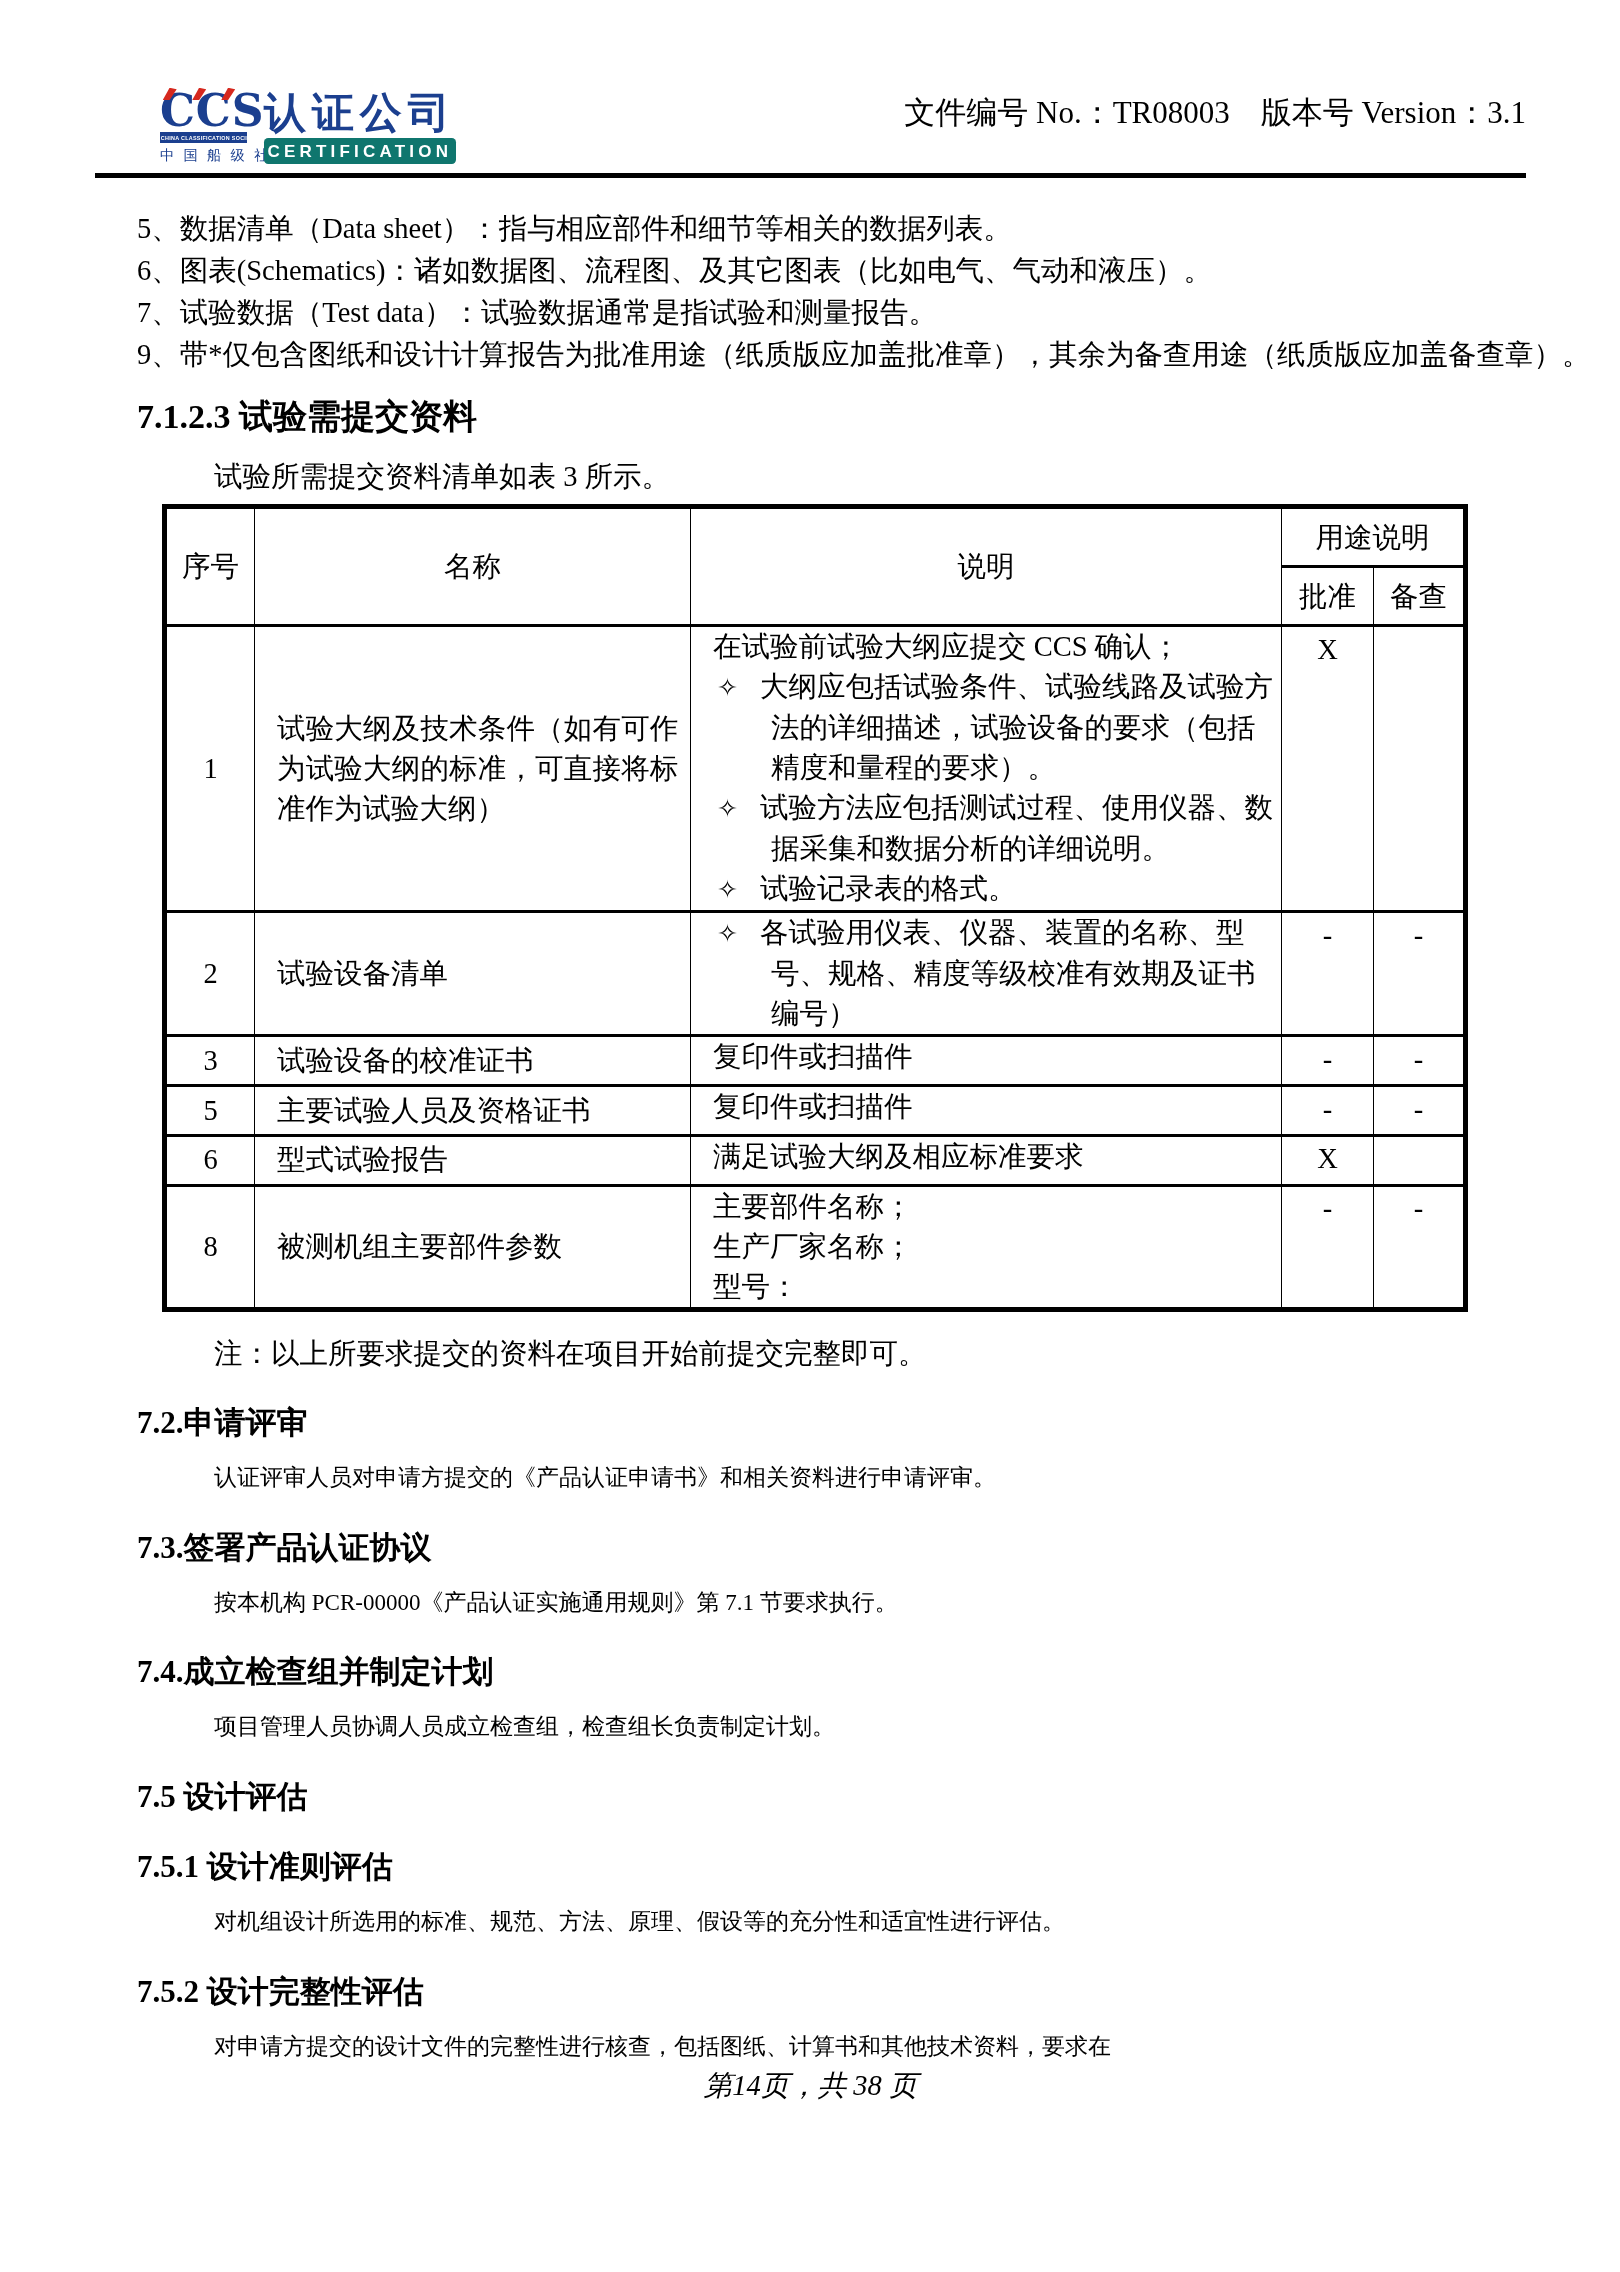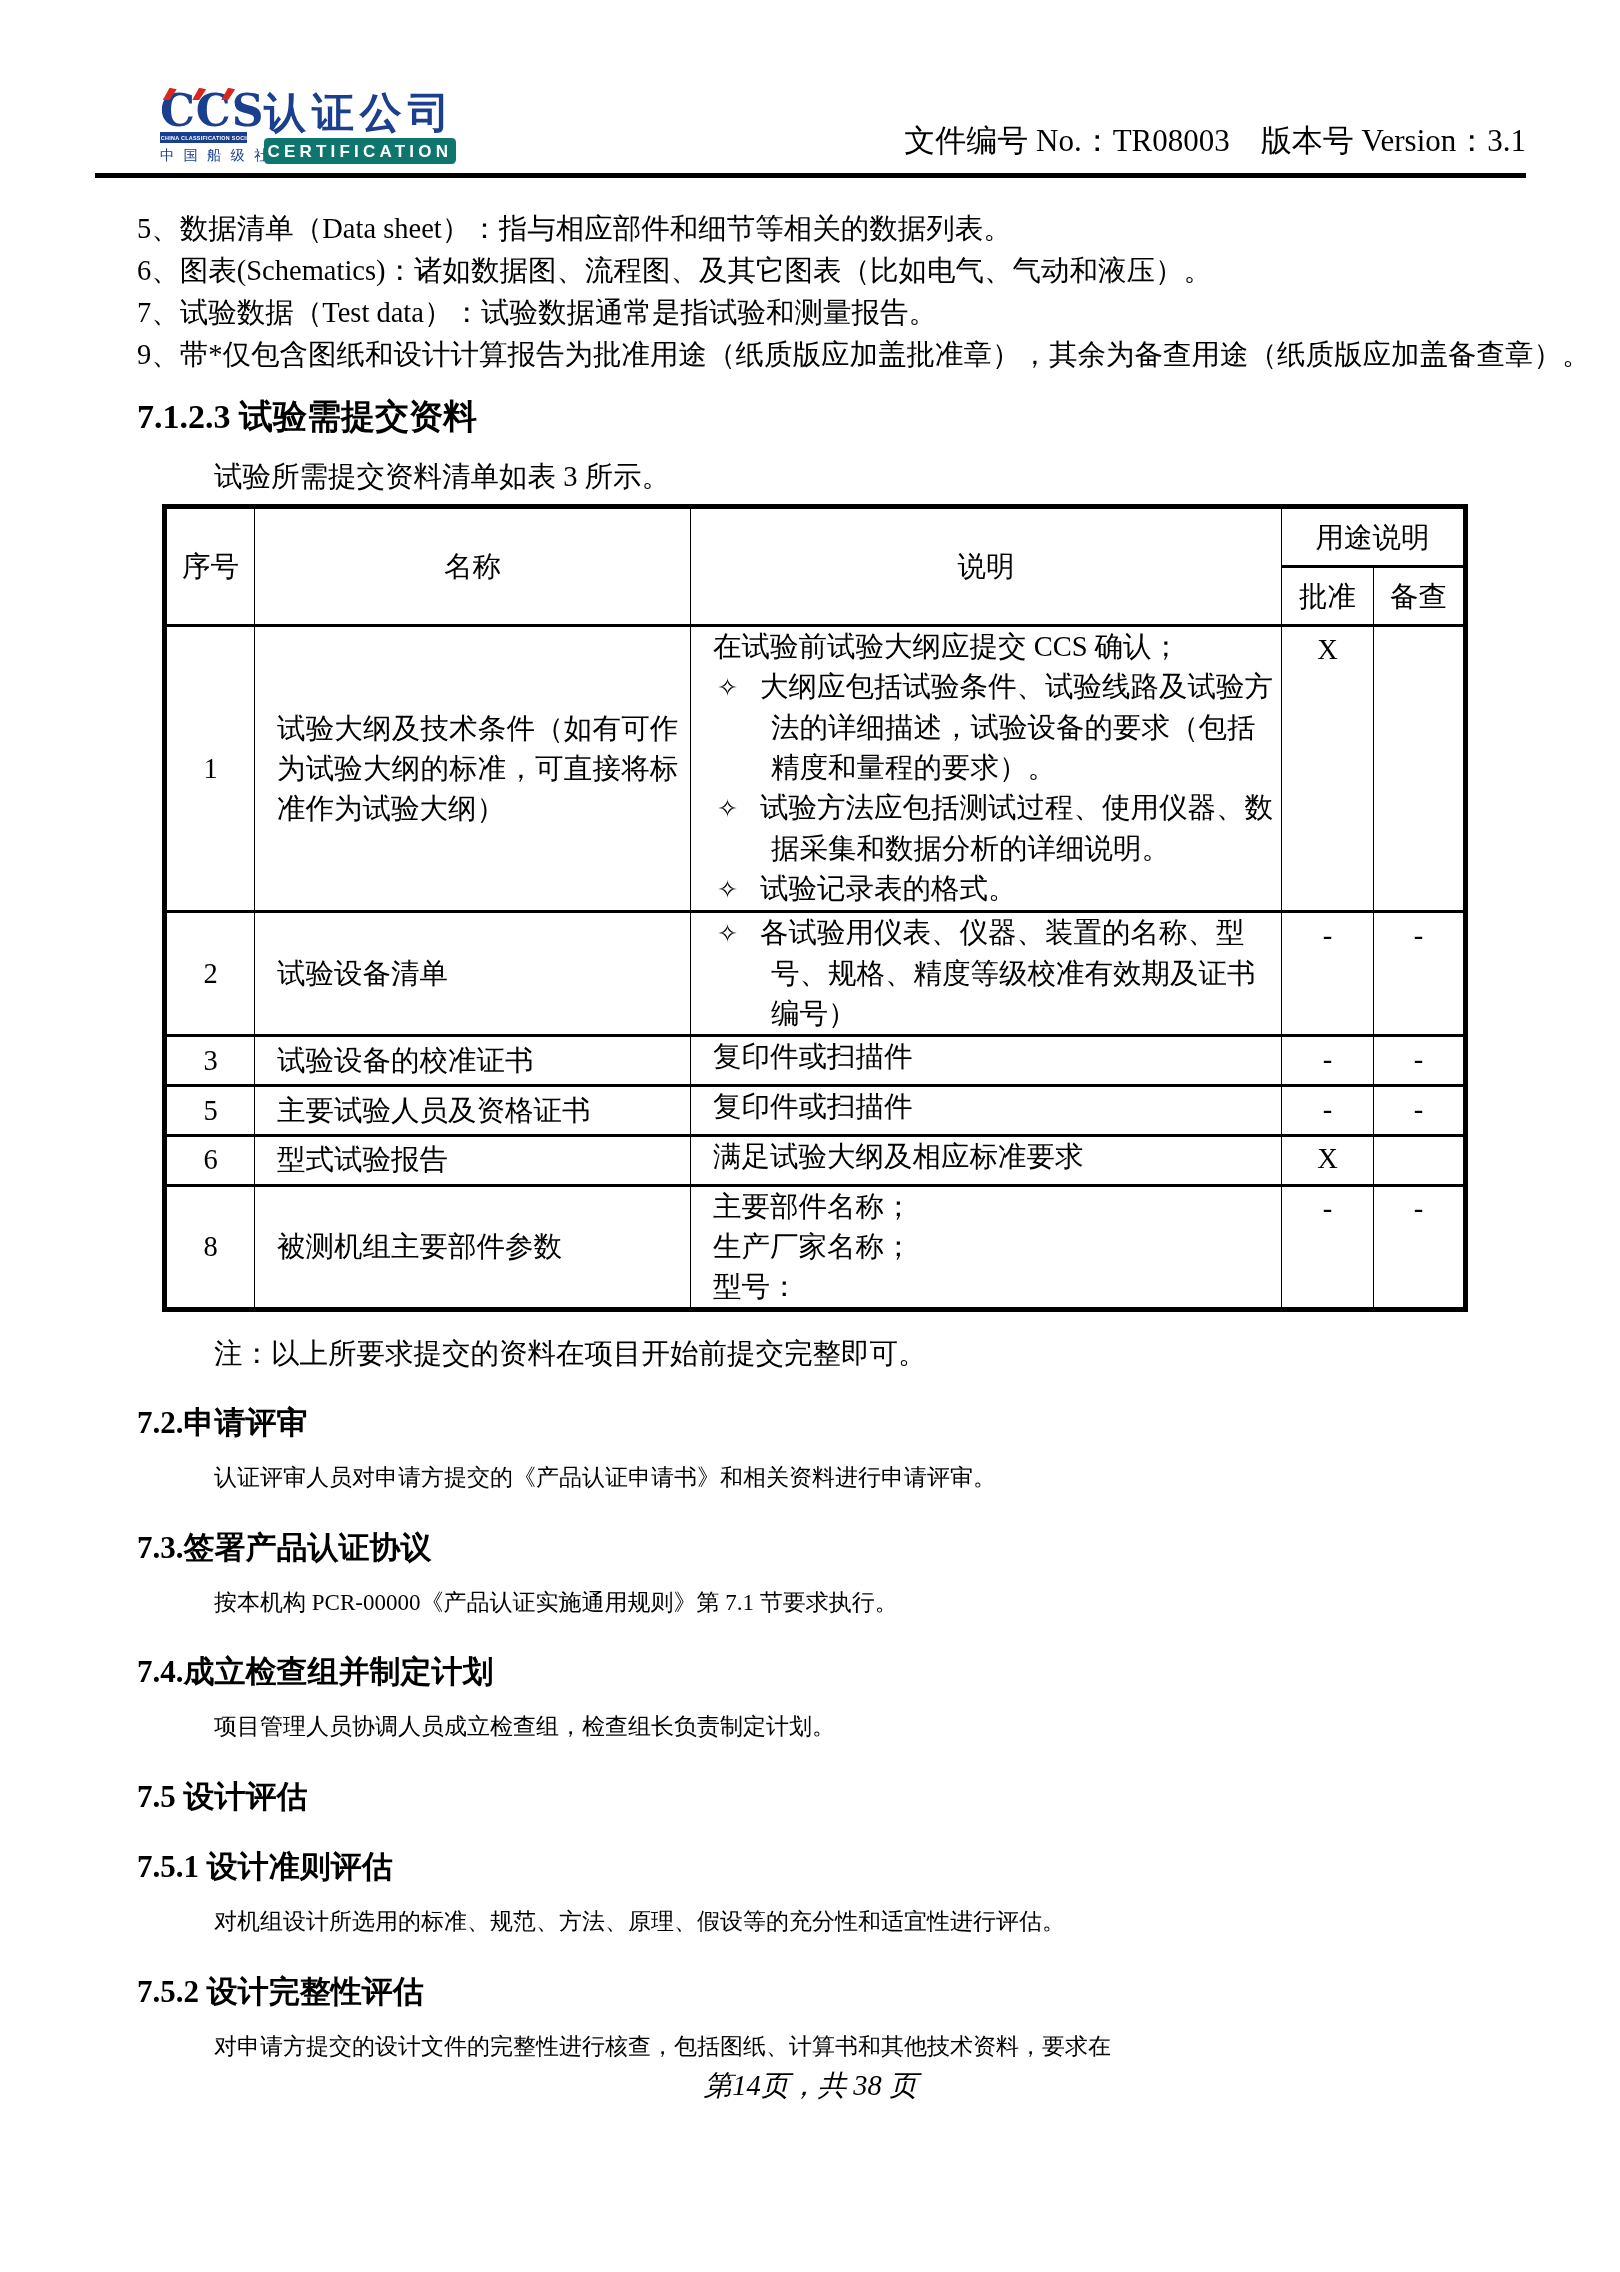--- a/index.html
+++ b/index.html
@@ -4,21 +4,21 @@
 <style>
   html,body { margin:0; padding:0; background:#888; }
   .page {
     position:relative; width:1621px; height:2273px; margin:0 auto;
     background:#ffffff; color:#000;
     font-family:"Liberation Serif","DejaVu Serif",serif;
     overflow:hidden;
   }
 
   
-  .header { display:flex; justify-content:space-between; align-items:flex-end; margin:92px 95px 0 95px; }
+  .header { display:flex; justify-content:space-between; align-items:flex-start; margin:92px 95px 0 95px; }
   .logo { display:flex; align-items:flex-start; gap:17px; margin-left:65px; }
   .logo-left { width:87px; }
   .ccs-word {
     position:relative; font-family:"DejaVu Serif","Liberation Serif",serif;
     font-weight:bold; font-size:44px; line-height:37px; letter-spacing:0.8px;
     color:#1b3f8f;
   }
   .flame { position:absolute; top:-4.2px; width:14.2px; height:12.6px; background:#d6281e;
            clip-path:polygon(0 100%,50% 0,100% 12%,48% 100%); }
   .flame.f1 { left:2.5px; } .flame.f2 { left:32px; } .flame.f3 { left:61px; }

